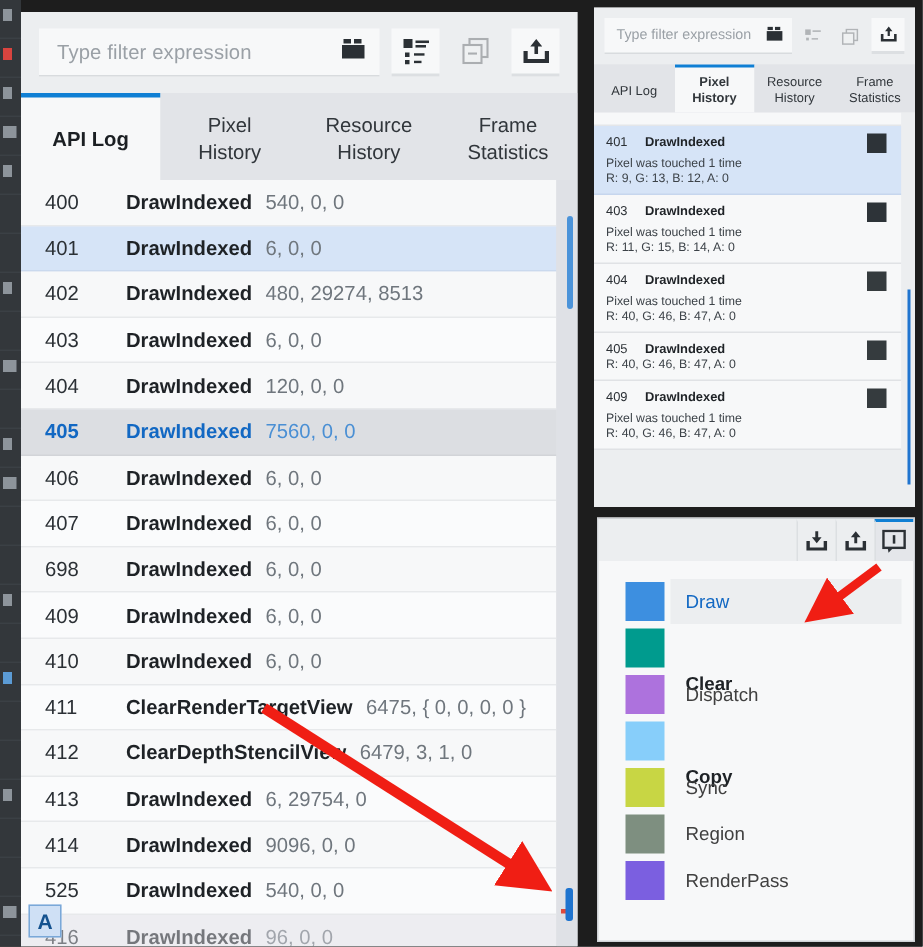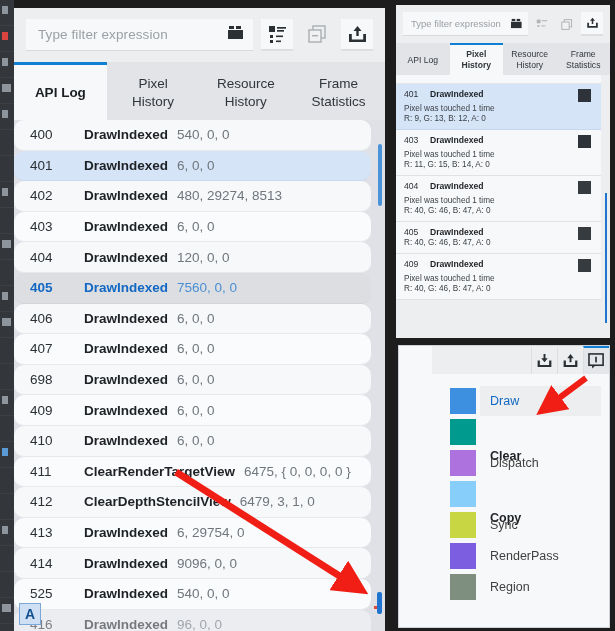--- a/index.html
+++ b/index.html
@@ -51,21 +51,21 @@
     font-size: 13.5px; color: #31363b; line-height: 1.28; background: #e2e4e8;
     border-top: 3px solid transparent;
   }
   .tab.active { background: #f7f8f9; border-top: 3px solid #0f7fd4; font-weight: 600; color: #1b1f23; }
 
   
   .list-wrap { position: relative; height: 511px; background: #dfe1e6; }
   .list { position: absolute; left: 0; top: 0; right: 14px; bottom: 0; overflow: hidden; }
   .row {
     height: 30.6px; display: flex; align-items: center; background: #f7f8f9;
-    border-bottom: 1px solid #e7e9eb; padding-left: 16px; border-radius: 10px;
+    border-bottom: 1px solid #e7e9eb; padding-left: 16px;
   }
   .row.alt { background: #fafbfc; }
   .row.sel-light { background: #d6e4f7; border-bottom-color: #cad9ee; }
   .row.sel-grey  { background: #dcdee2; border-bottom-color: #d2d4d8; }
   .row .idx { width: 54px; font-size: 13.5px; color: #2b3035; }
   .row .nm  { font-size: 13.5px; font-weight: 700; color: #1e2226; margin-right: 9px; white-space: nowrap; }
   .row .ar  { font-size: 13.5px; color: #6f767d; white-space: nowrap; }
   .row.sel-grey .idx, .row.sel-grey .nm, .row.sel-grey .ar { color: #1268c3; font-weight: 700; }
   .row.sel-grey .ar { font-weight: 400; color: #4a8fd4; }
   .row.clipped { opacity: .55; }
@@ -113,21 +113,21 @@
   .ph-name { font-size: 8.6px; font-weight: 700; color: #1e2226; }
   .ph-swatch { position: absolute; right: 10px; top: 5px; width: 13px; height: 13px; background: #252a2e; }
   .ph-line { font-size: 8.2px; color: #3c4248; margin-top: 5px; }
   .ph-line.sub { margin-top: 1px; }
   .tr-sbar { position: absolute; right: 0; top: 0; width: 9px; bottom: 0; background: #eceef0; }
   .tr-sbar .thumb { position: absolute; right: 3px; top: 118px; height: 130px; width: 2px; background: #1f74cf; }
 
   
   .panel-br {
     position: absolute; left: 398px; top: 345px; width: 212px; height: 283px;
-    background: #f7f8f9; overflow: hidden; border: 1px solid #cfd2d6; padding-left: 33px;
+    background: #f7f8f9; overflow: hidden; border: 1px solid #cfd2d6;
   }
   .br-toolbar { height: 28px; background: #eceef0; display: flex; justify-content: flex-end; }
   .br-icon { width: 26px; height: 28px; display: flex; align-items: center; justify-content: center;
     border-left: 1px solid #dcdfe2; border-top: 2px solid transparent; }
   .br-icon.active { background: #e4e6ea; border-top: 2px solid #0f7fd4; }
   .legend { padding: 12px 0 0 18px; }
   .leg-row { display: flex; align-items: center; height: 30px; margin-bottom: 1px; position: relative; }
   .leg-row.hl::after { content: ""; position: absolute; left: 30px; right: 8px; top: 0; bottom: 0;
     background: #eceef0; z-index: 0; }
   .leg-sw { width: 26px; height: 26px; flex: none; z-index: 1; }
@@ -499,26 +499,26 @@
         </div>
         <div class="leg-row">
           <div class="leg-sw" style="background: rgb(135, 206, 250);"></div>
           <span class="leg-lbl on">Copy</span>
         </div>
         <div class="leg-row">
           <div class="leg-sw" style="background: rgb(200, 214, 68);"></div>
           <span class="leg-lbl off">Sync</span>
         </div>
         <div class="leg-row">
+          <div class="leg-sw" style="background: rgb(126, 143, 128);"></div>
+          <span class="leg-lbl off">Region</span>
+        </div>
+        <div class="leg-row">
           <div class="leg-sw" style="background: rgb(123, 95, 224);"></div>
           <span class="leg-lbl off">RenderPass</span>
-        </div>
-        <div class="leg-row">
-          <div class="leg-sw" style="background: rgb(126, 143, 128);"></div>
-          <span class="leg-lbl off">Region</span>
         </div>
       </div>
   </div>
 
   <svg class="arrow" style="left:0;top:0;" width="615" height="631">
     <defs>
       <marker id="ah" markerWidth="5" markerHeight="5" refX="3.6" refY="2.5" orient="auto">
         <path d="M0,0 L5,2.5 L0,5 z" fill="#f01e14"></path>
       </marker>
     </defs>

